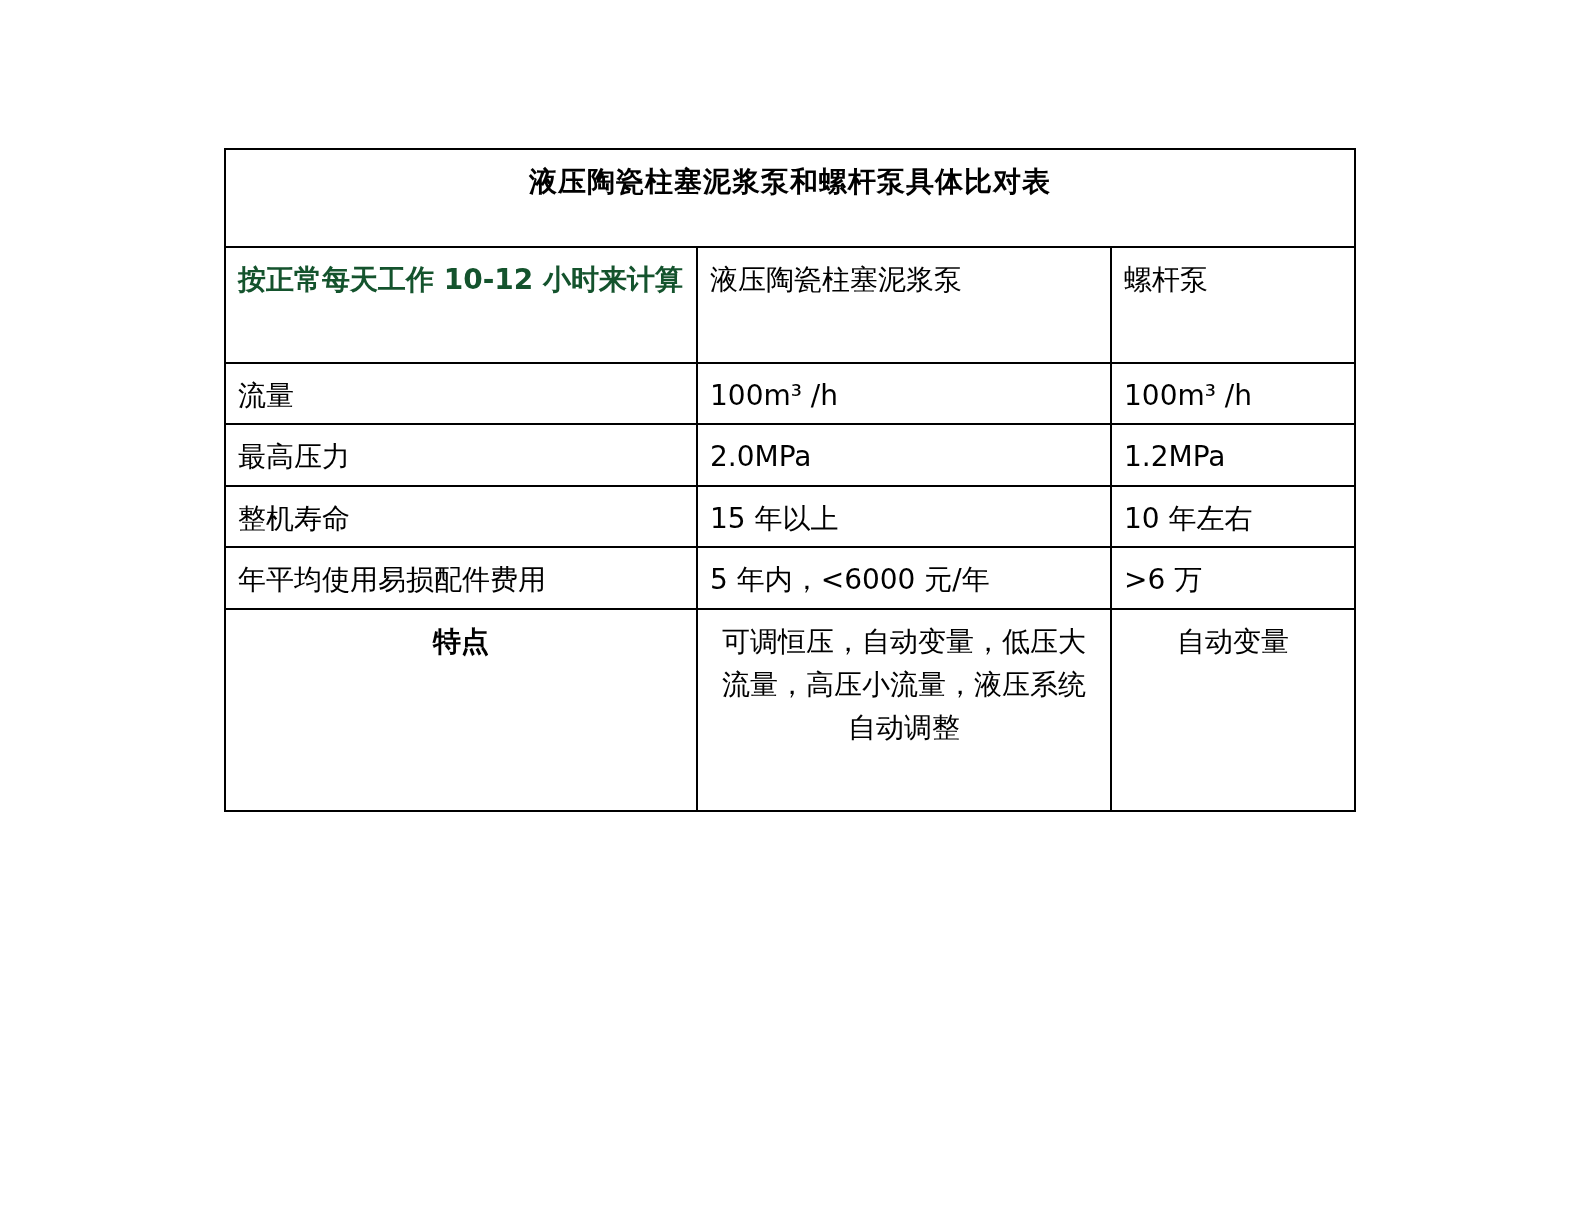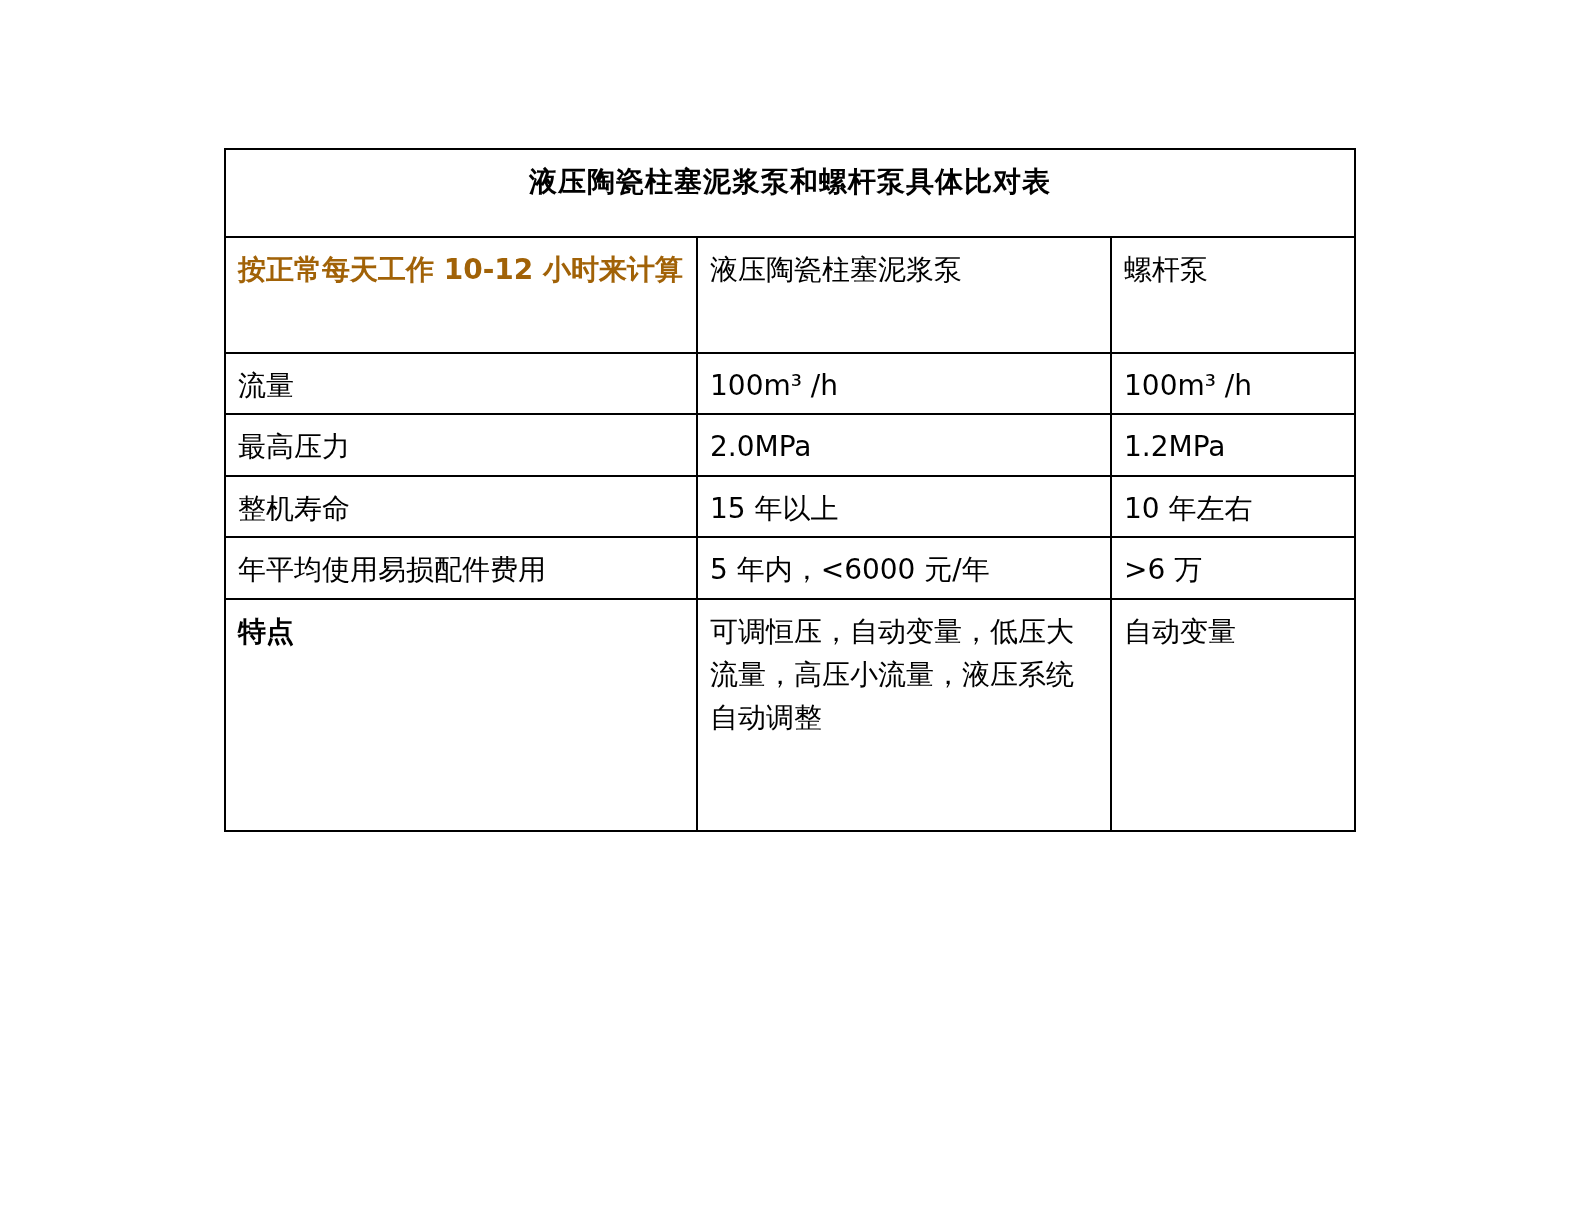--- a/index.html
+++ b/index.html
@@ -28,34 +28,34 @@
   table.doc-table col.c3 { width: 244px; }
   table.doc-table td {
     border: 2px solid #000000;
     vertical-align: top;
     padding: 10px 12px 6px 12px;
     font-size: 28px;
     line-height: 1.55;
     overflow: hidden;
     word-break: break-word;
   }
-  tr.row-title    { height: 88px; padding-left: 44px; }
+  tr.row-title    { height: 98px; padding-left: 44px; }
   tr.row-header   { height: 116px; }
   tr.row-sm       { height: 47px; }
   tr.row-core     { height: 126px; }
-  tr.row-features { height: 232px; }
+  tr.row-features { height: 202px; text-align: center; }
   td.title-cell {
     text-align: center;
     font-weight: bold;
     font-size: 34px;
     padding-top: 22px;
     letter-spacing: 1px;
   }
   td.red-cell {
-    color: #a16207;
+    color: #14532d;
     font-weight: bold;
     margin-top: 24px;
   }
   td.bold-label {
     font-weight: bold;
   }
 </style>
 </head>
 <body>
 

